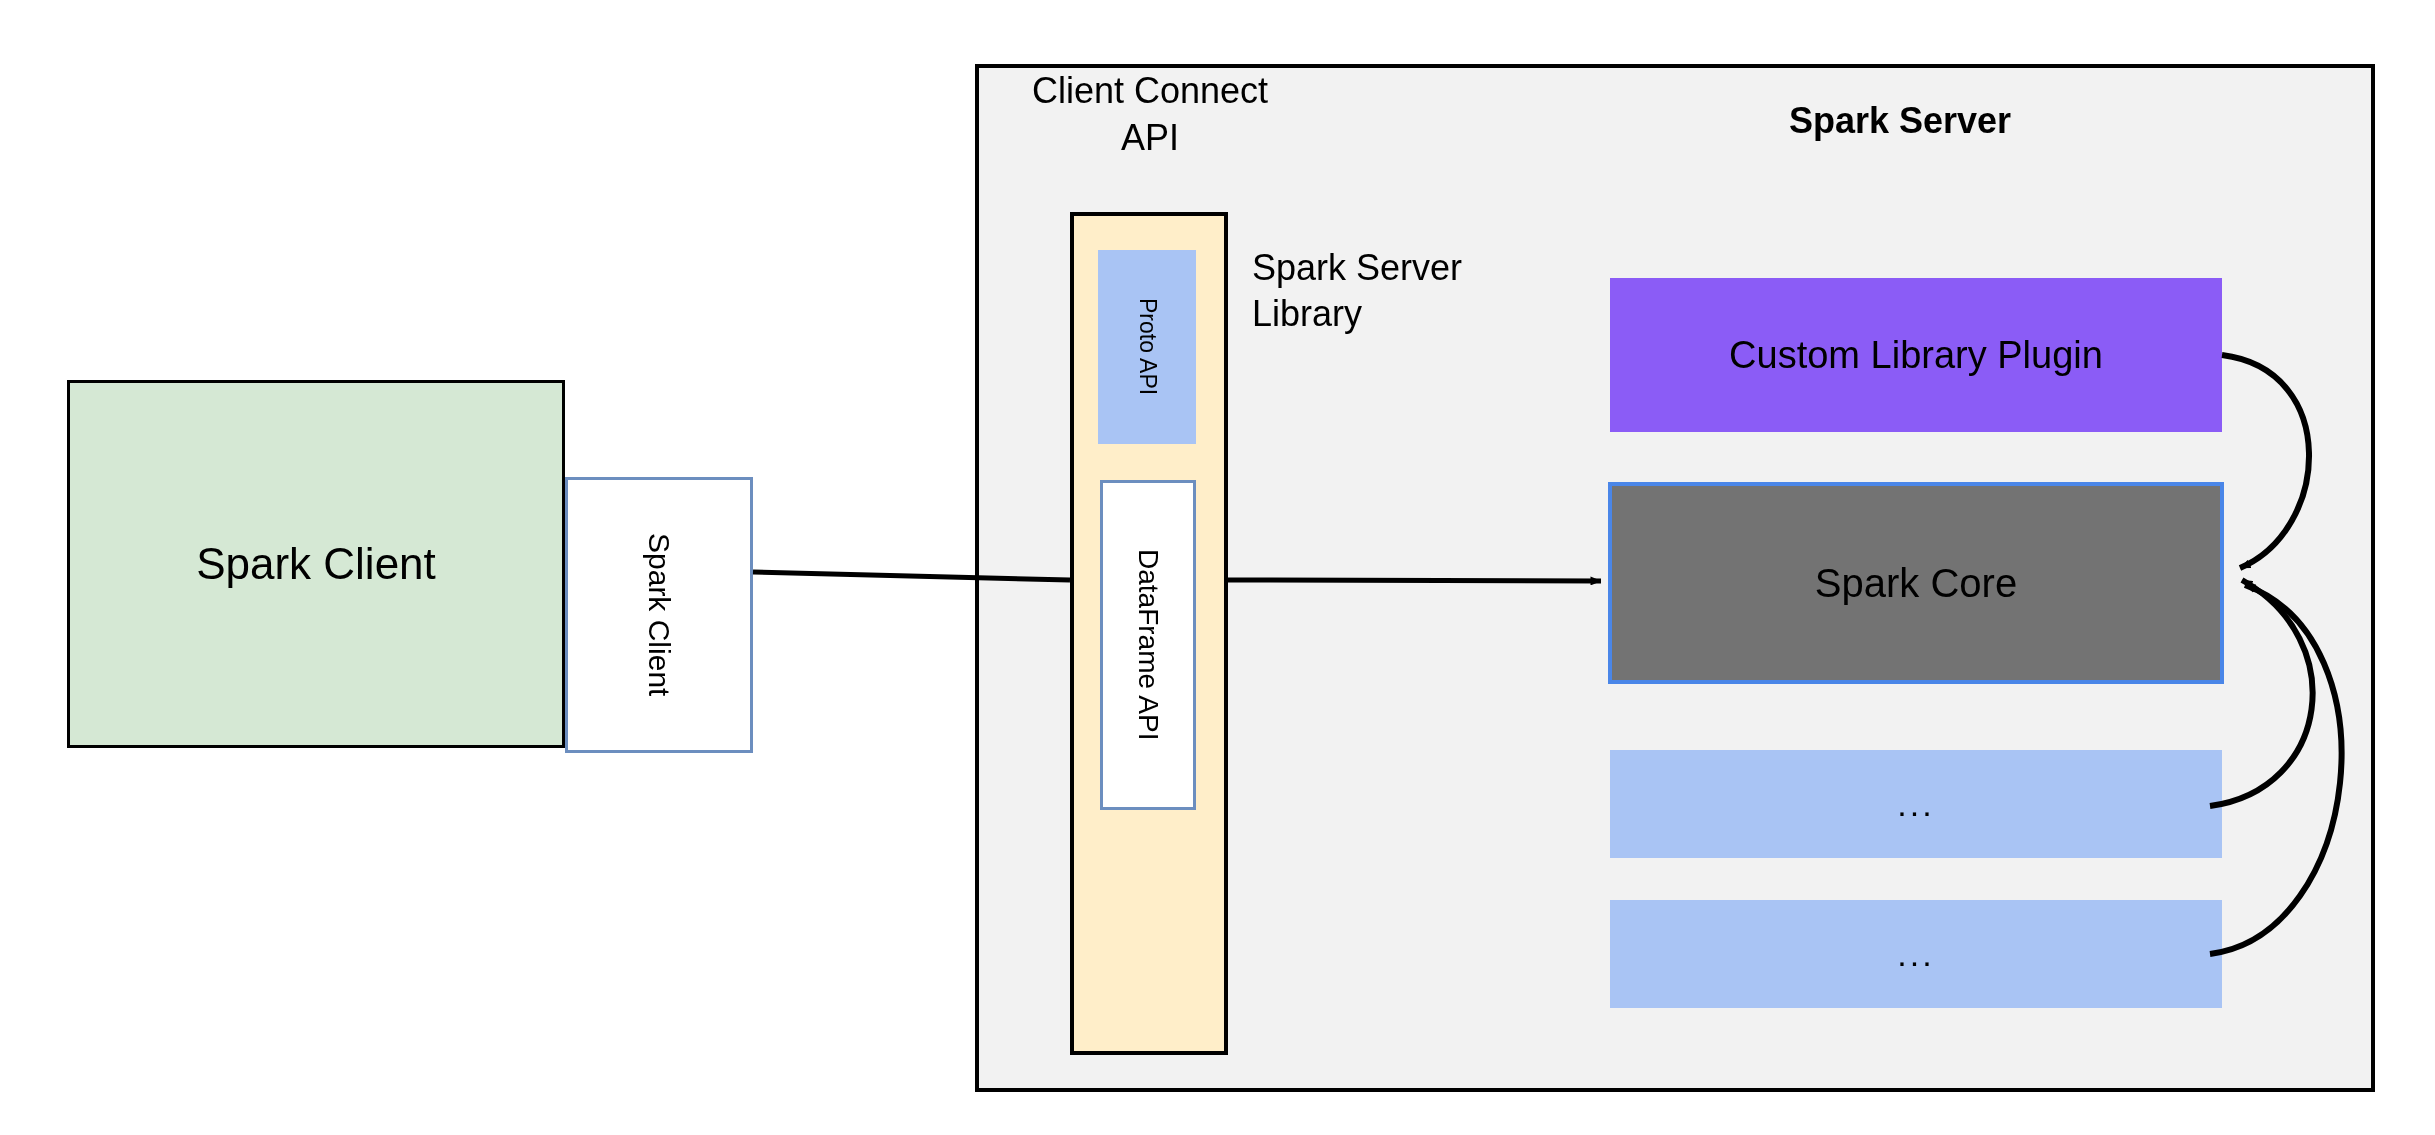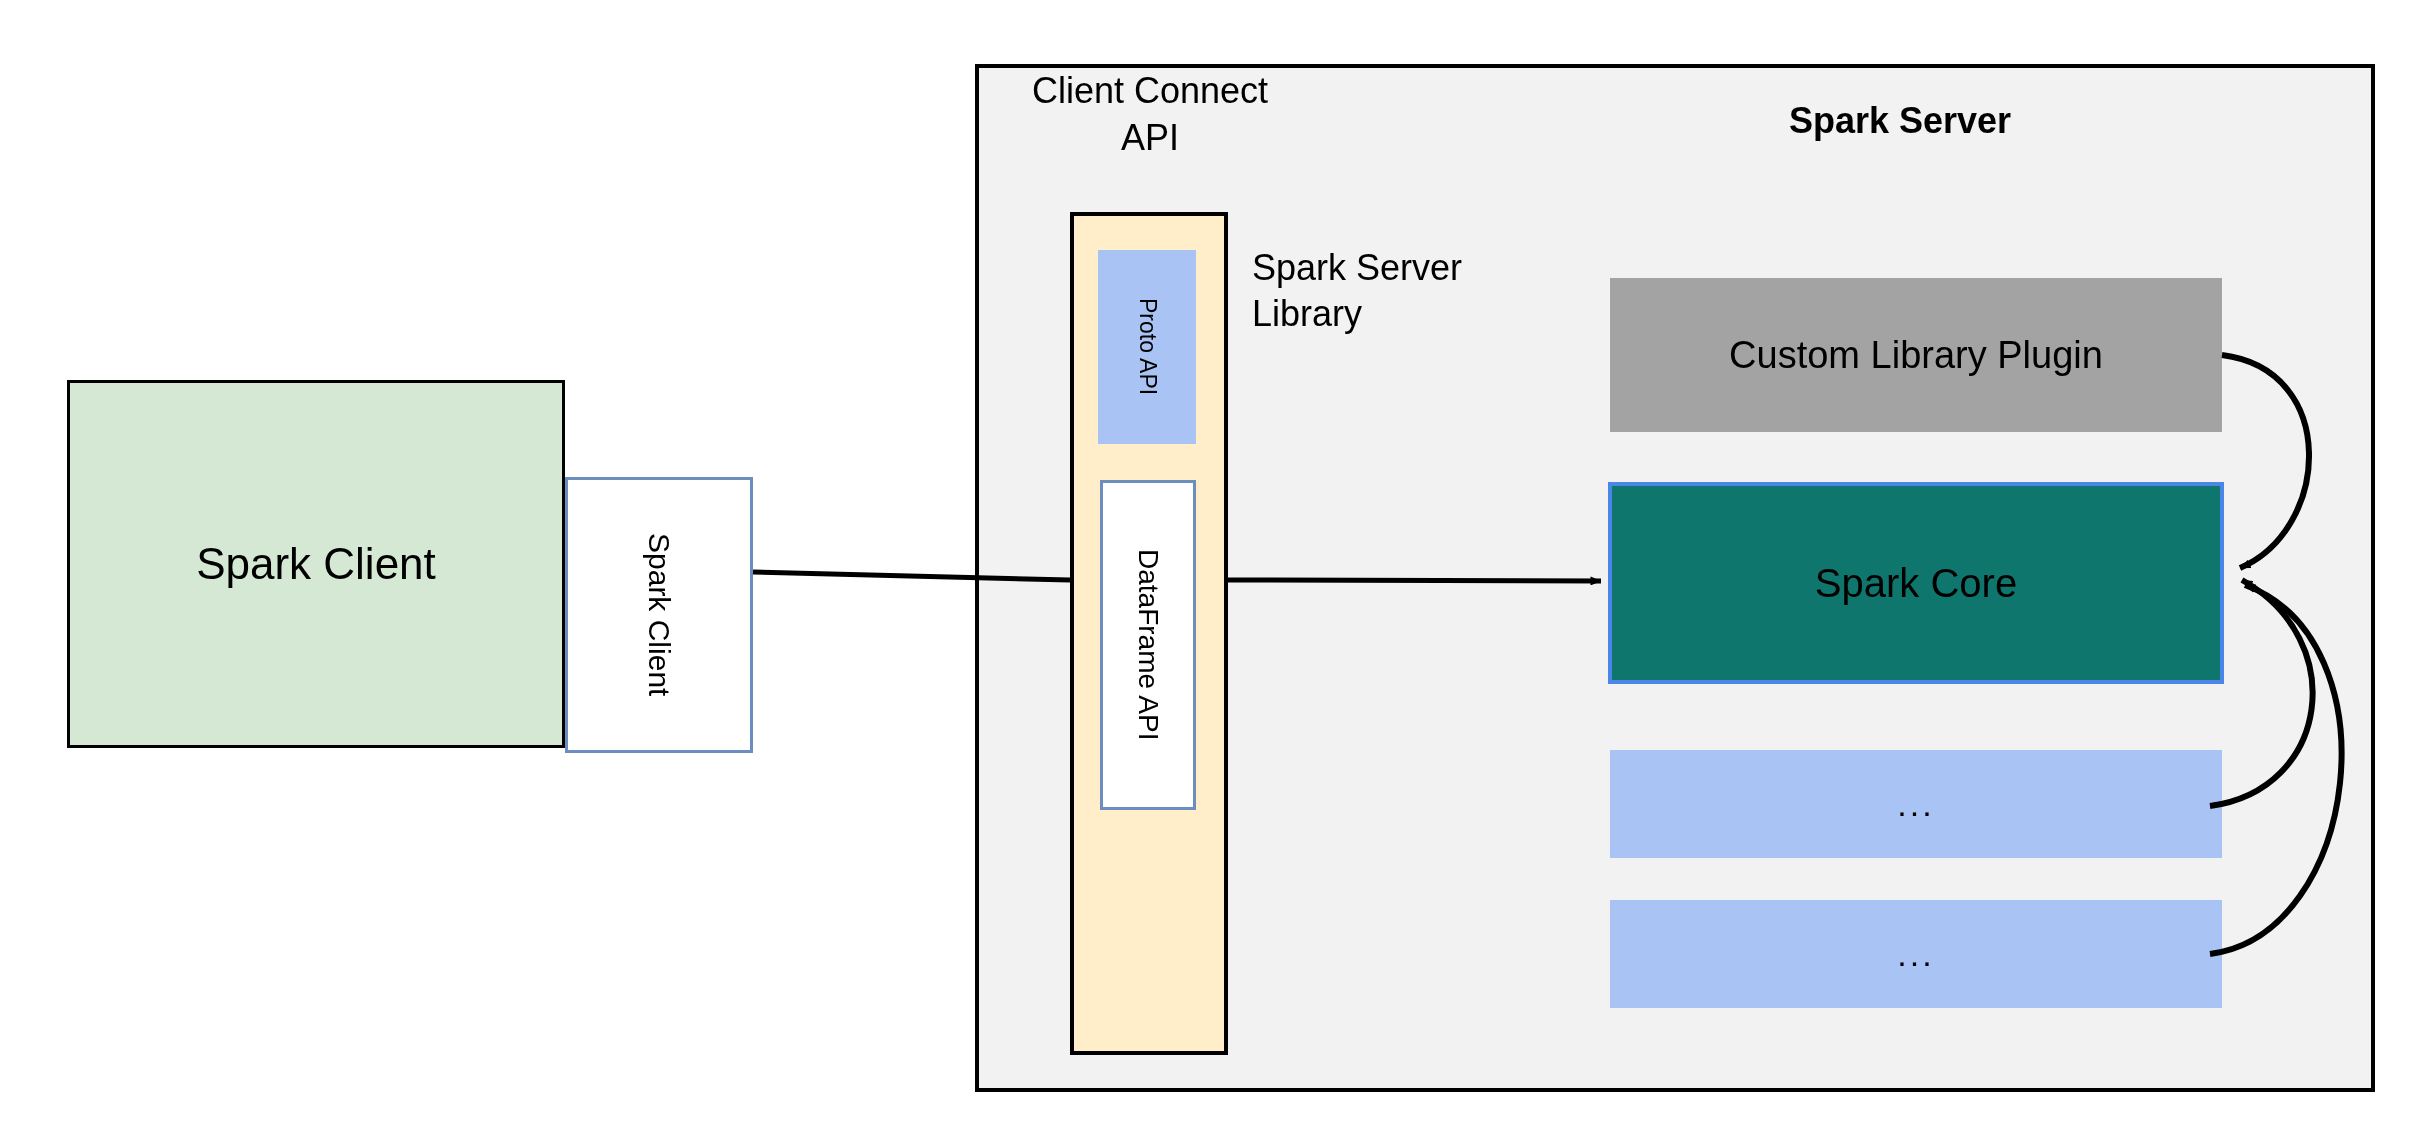--- a/index.html
+++ b/index.html
@@ -142,32 +142,32 @@
     writing-mode: vertical-rl;
     text-orientation: mixed;
     font-size: 28px;
     white-space: nowrap;
   }
 
   
   .plugin-box {
     left: 1610px; top: 278px;
     width: 612px; height: 154px;
-    background: #a3a3a3;
+    background: #8b5cf6;
     display: flex;
     align-items: center;
     justify-content: center;
     font-size: 38px;
     z-index: 3;
   }
 
   .spark-core {
     left: 1608px; top: 482px;
     width: 616px; height: 202px;
-    background: #0f766e;
+    background: #737373;
     border: 4px solid #4a86e8;
     display: flex;
     align-items: center;
     justify-content: center;
     font-size: 40px;
     z-index: 3;
   }
 
   .ellipsis-box-1 {
     left: 1610px; top: 750px;

